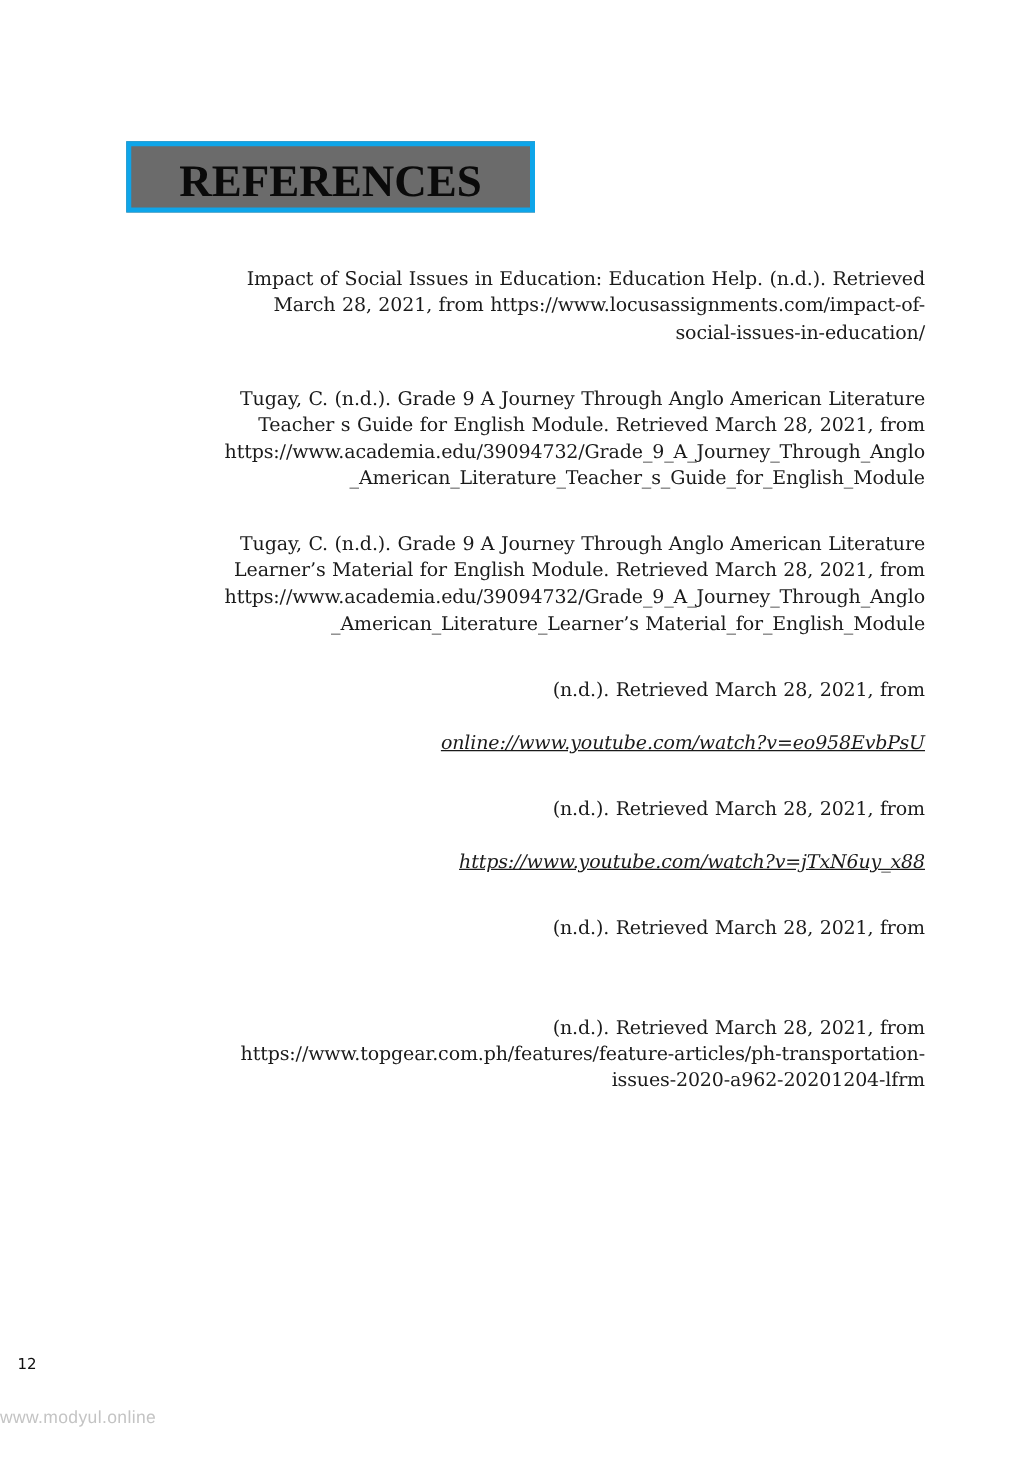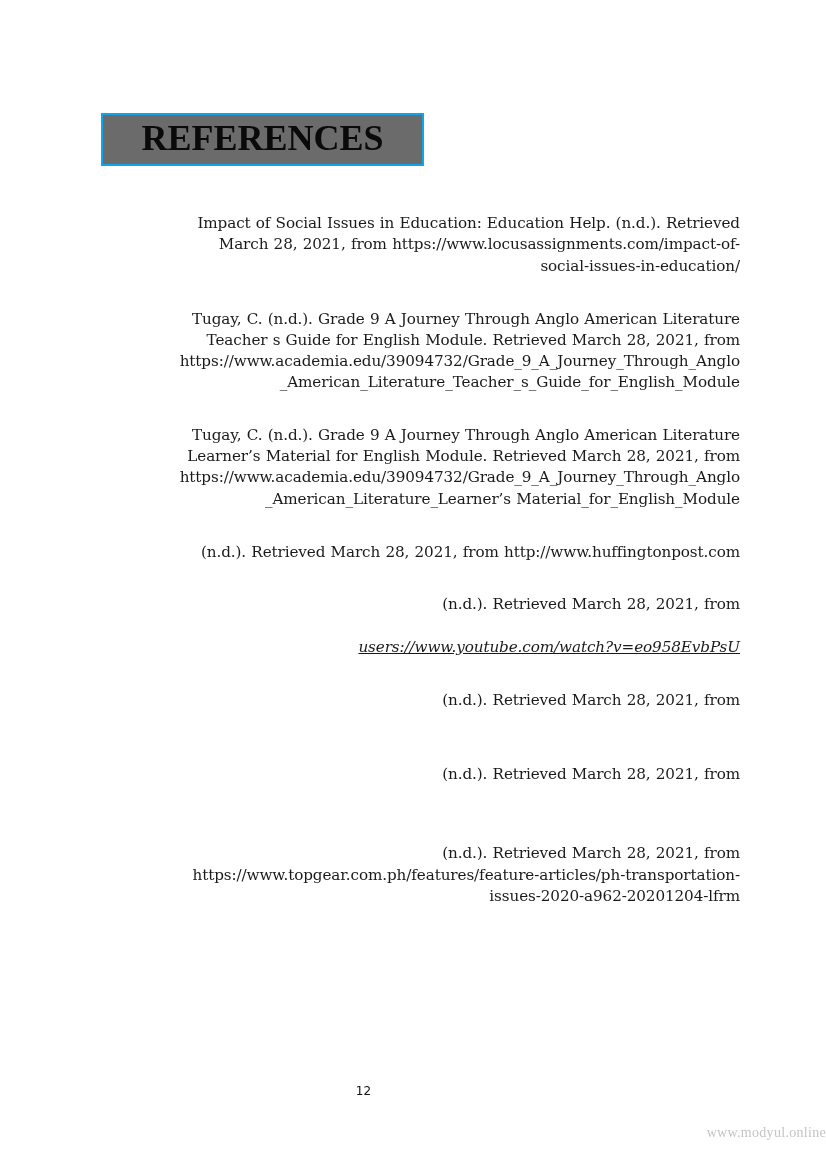--- a/index.html
+++ b/index.html
@@ -15,23 +15,23 @@
       font-family: "DejaVu Serif", "Liberation Serif", serif;
       color: #1a1a1a;
     }
     .heading-box {
       position: absolute;
       left: 101px;
       top: 113px;
       width: 319px;
       height: 49px;
       background: #6b6b6b;
-      border: 2px solid #0ea5e9;
+      border: 4px solid #0ea5e9;
       display: flex;
-      align-items: flex-start;
+      align-items: flex-end;
       justify-content: center;
     }
     .heading-text {
       font-family: "Liberation Serif", serif;
       font-weight: bold;
       font-size: 36px;
       color: #0a0a0a;
       letter-spacing: 0px;
       margin-top: 2px;
     }
@@ -54,35 +54,34 @@
       font-style: italic;
     }
     .ref .url-underline {
       text-decoration: underline;
     }
     .ref.gap-more {
       margin-top: 16px;
     }
     .page-number {
       position: absolute;
-      left: 4px;
+      left: 14px;
       width: 719px;
       top: 1084px;
-      text-align: center;
       font-family: "DejaVu Sans", sans-serif;
       font-size: 12px;
       color: #111;
     }
     .watermark {
       position: absolute;
       left: 0;
       width: 826px;
       top: 1125px;
-      text-align: right;
-      font-family: Liberation Serif, serif;
+      text-align: left;
+      font-family: Liberation Sans, sans-serif;
       font-size: 14px;
       color: #c4c4c4;
       letter-spacing: 0.3px;
     }
   </style>
 </head>
 <body>
 
 <div class="heading-box">
   <span class="heading-text">REFERENCES</span>
@@ -100,28 +99,26 @@
 https://www.academia.edu/39094732/Grade_9_A_Journey_Through_Anglo
 _American_Literature_Teacher_s_Guide_for_English_Module</span>
   </p>
   <p class="ref">
     <span>Tugay, C. (n.d.). Grade 9 A Journey Through Anglo American Literature
 Learner’s Material for English Module. Retrieved March 28, 2021, from
 https://www.academia.edu/39094732/Grade_9_A_Journey_Through_Anglo
 _American_Literature_Learner’s Material_for_English_Module</span>
   </p>
   <p class="ref">
-    <span>(n.d.). Retrieved March 28, 2021, from http://www.huffingtonpost.com</span>
+    <span>(n.d.). Retrieved March 28, 2021, from</span><br>
+    <span class="url-italic url-underline">online://www.youtube.com/watch?v=eo958EvbPsU</span>
   </p>
   <p class="ref">
     <span>(n.d.). Retrieved March 28, 2021, from</span><br>
-    <span class="url-italic url-underline">users://www.youtube.com/watch?v=eo958EvbPsU</span>
-  </p>
-  <p class="ref">
-    <span>(n.d.). Retrieved March 28, 2021, from</span><br>
+    <span class="url-italic url-underline">https://www.youtube.com/watch?v=jTxN6uy_x88</span>
   </p>
   <p class="ref">
     <span>(n.d.). Retrieved March 28, 2021, from</span><br>
   </p>
   <p class="ref gap-more">
     <span>(n.d.). Retrieved March 28, 2021, from
 https://www.topgear.com.ph/features/feature-articles/ph-transportation-
 issues-2020-a962-20201204-lfrm</span>
   </p>
 </div>

